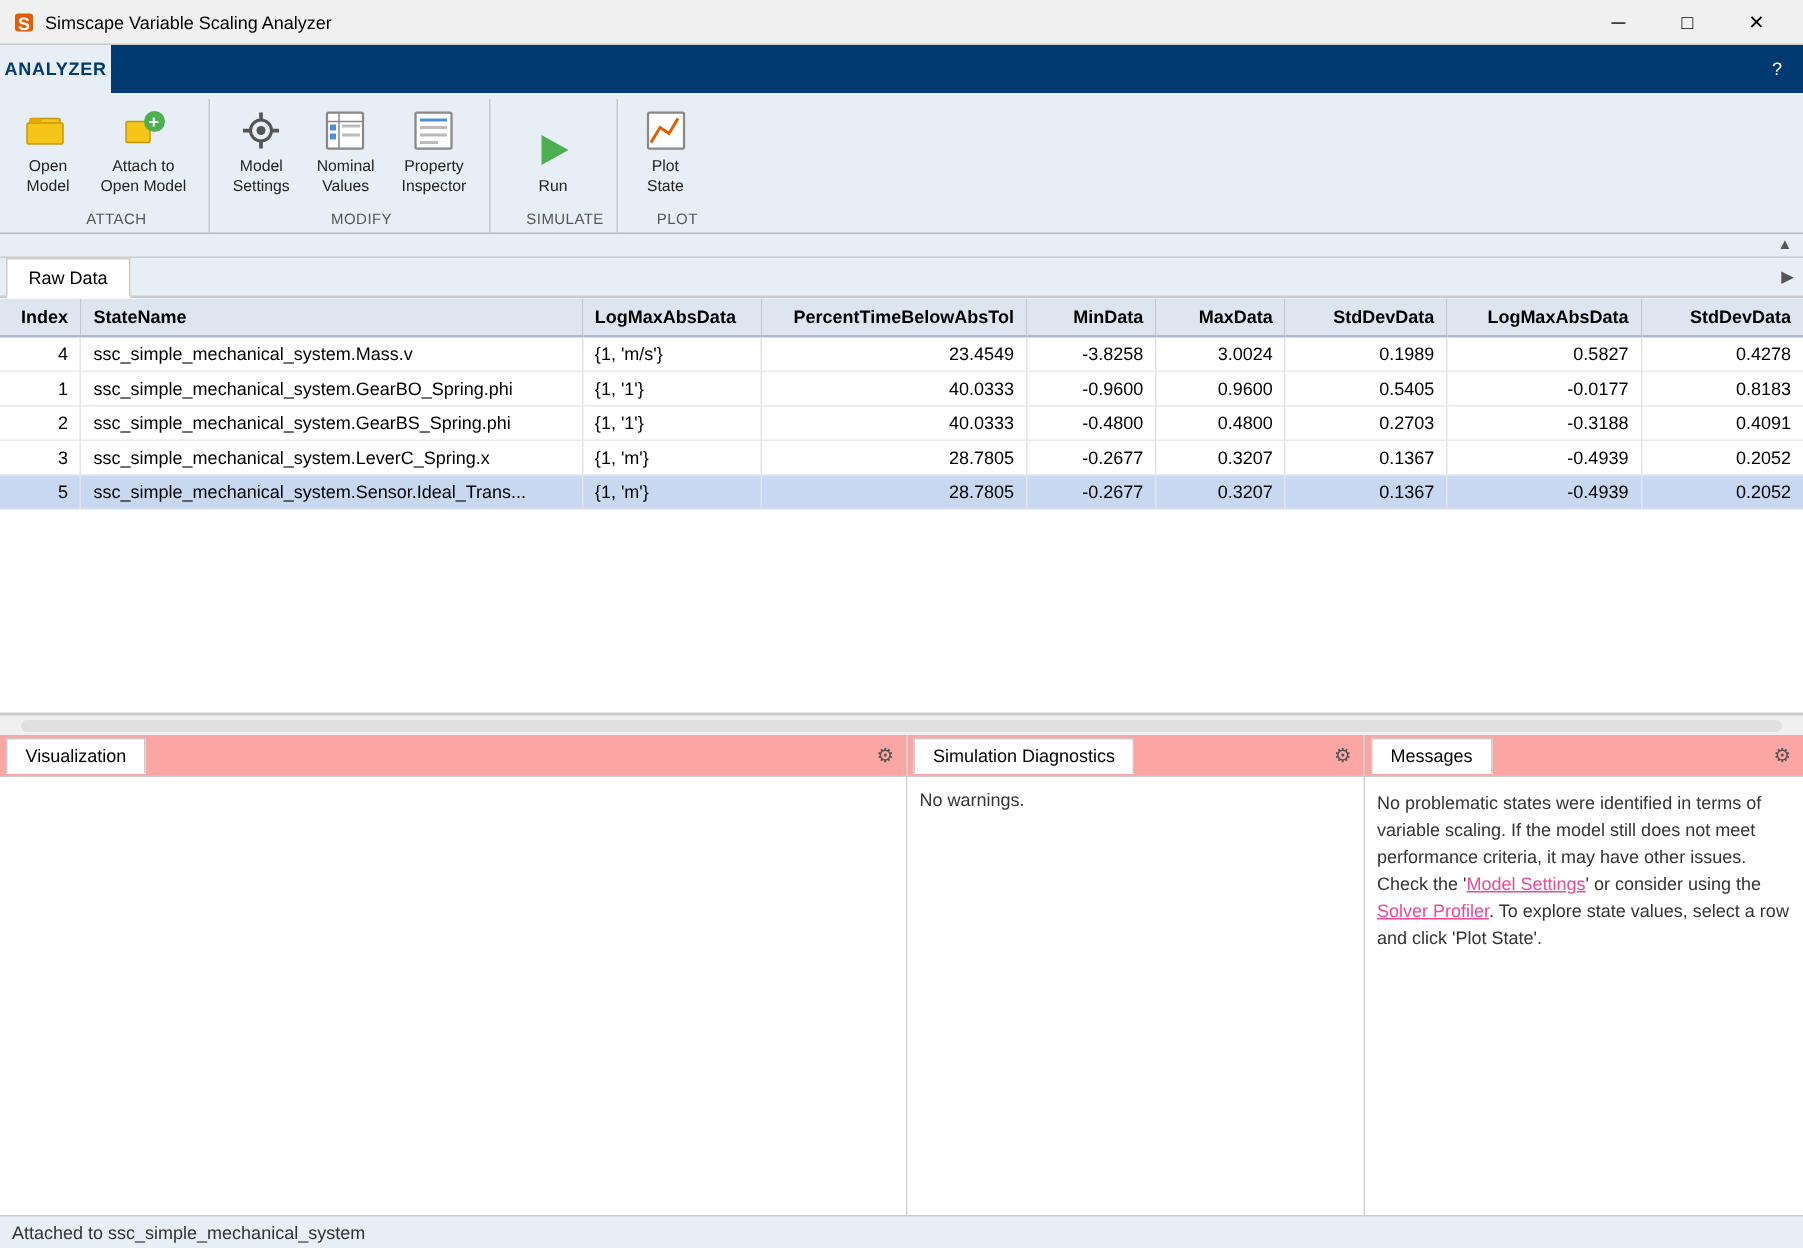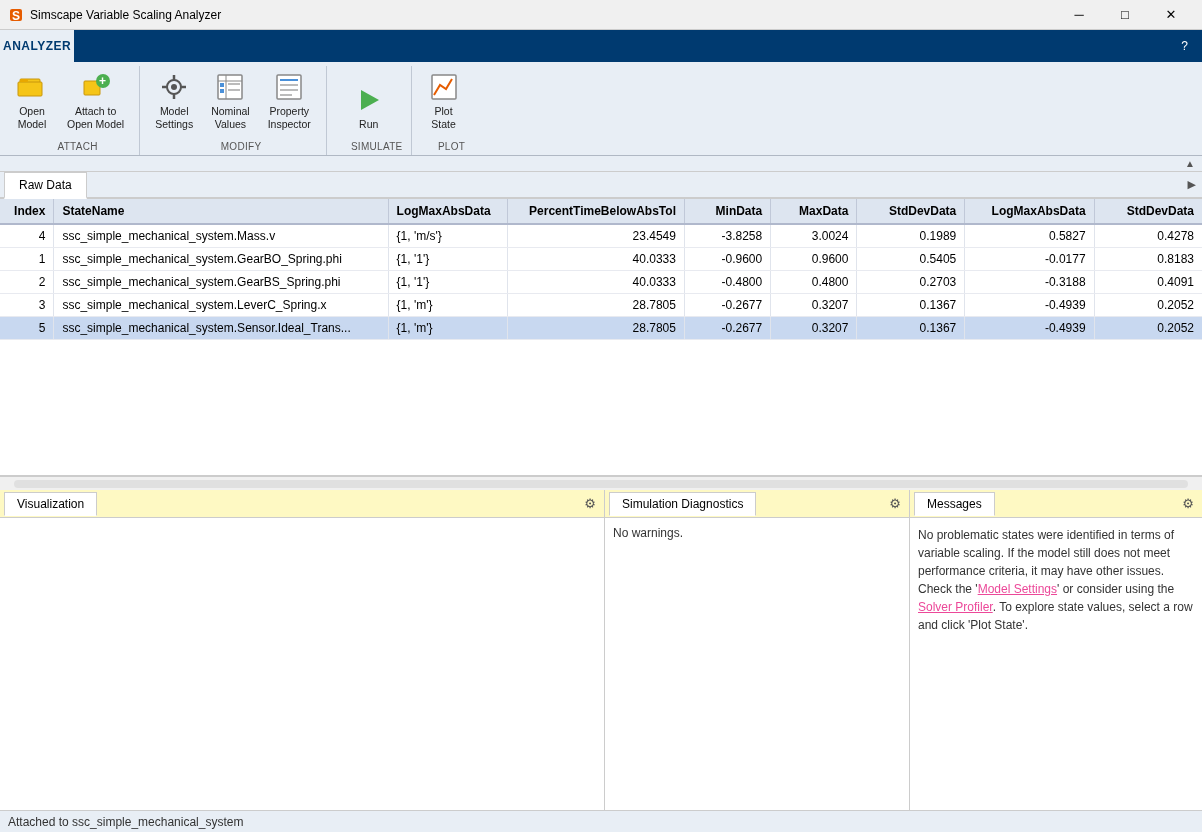--- a/index.html
+++ b/index.html
@@ -251,21 +251,21 @@
       border-right: 1px solid #ccc;
     }
     .panel:last-child { border-right: none; }
     .panel-viz { flex: 0 0 605px; }
     .panel-diag { flex: 0 0 305px; }
     .panel-msg { flex: 1; }
 
     .panel-tab-bar {
       display: flex;
       align-items: center;
-      background: #fef9c3;
+      background: #fca5a5;
       border-bottom: 1px solid #ccc;
       padding-left: 4px;
       height: 28px;
       flex-shrink: 0;
     }
     .panel-tab {
       padding: 4px 12px;
       font-size: 12px;
       cursor: pointer;
       color: #333;

